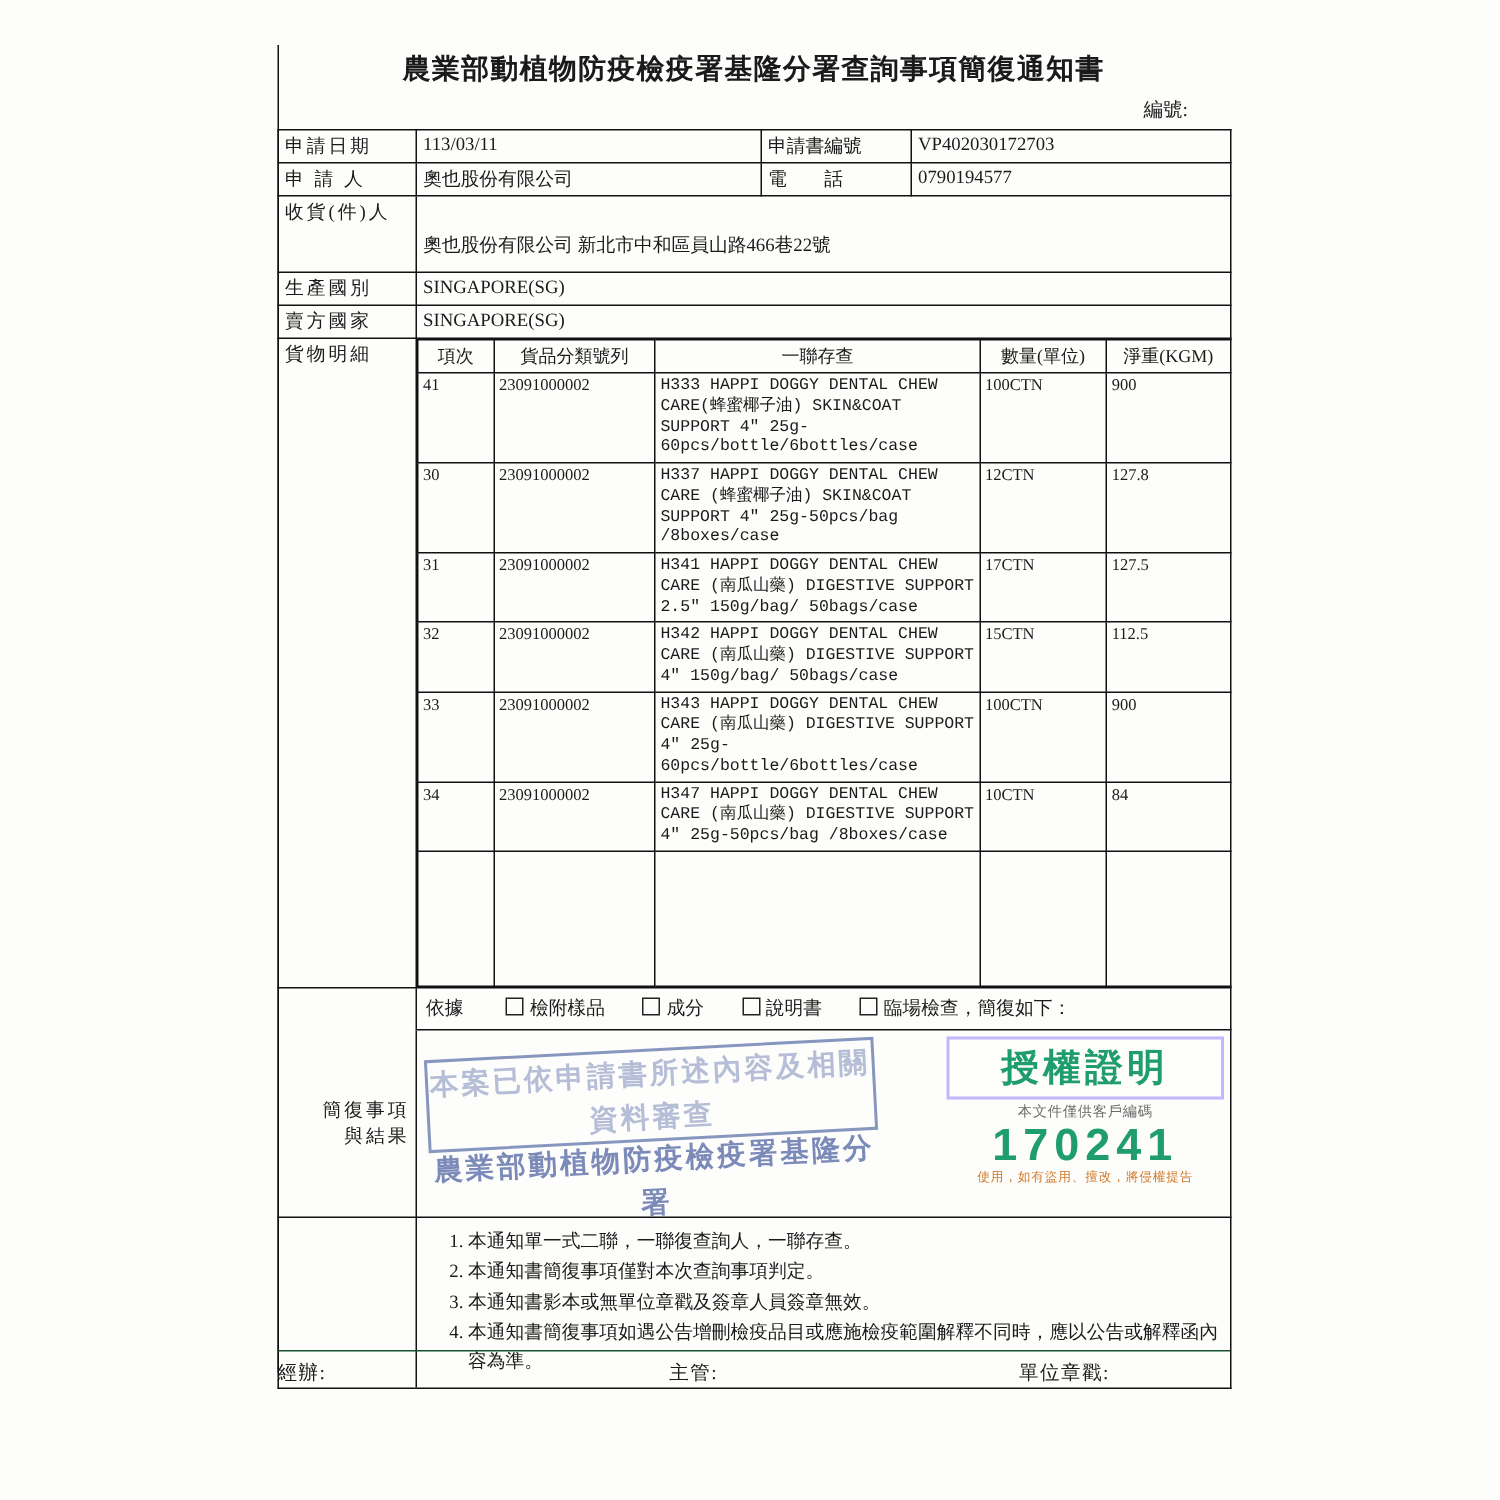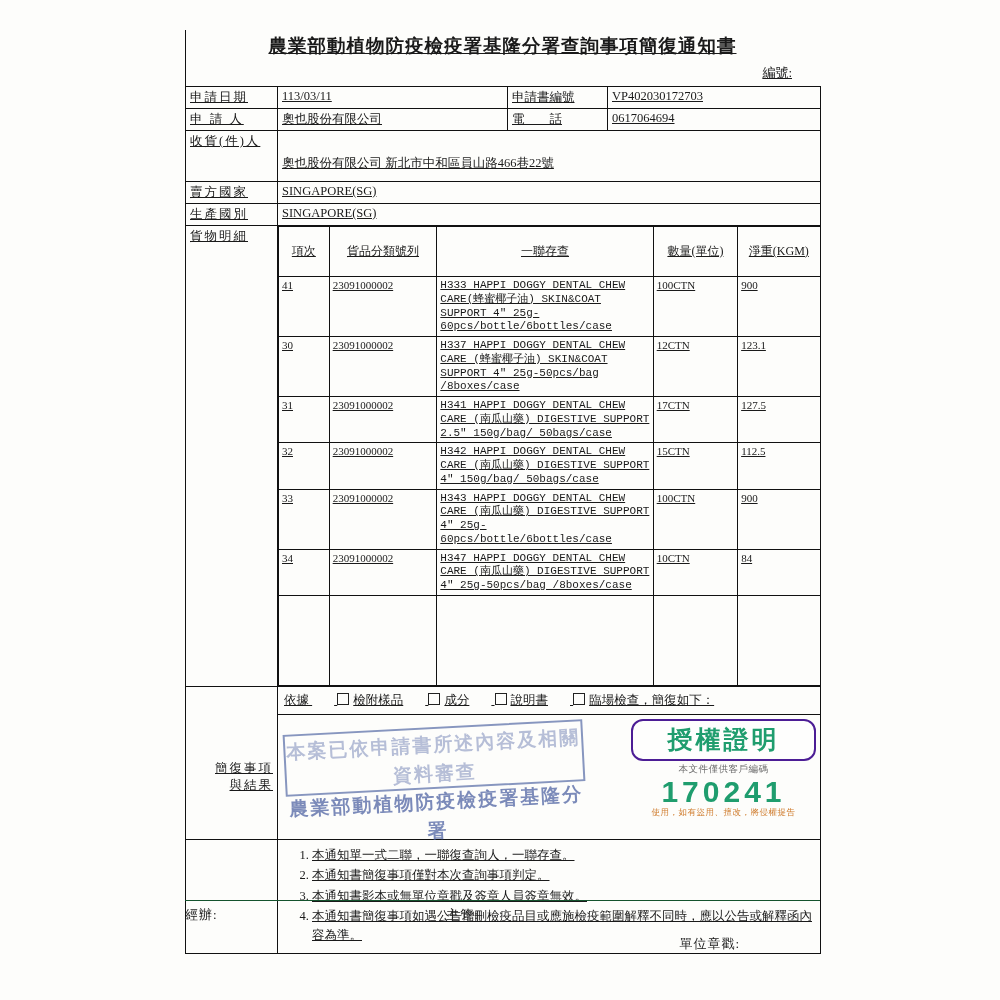--- a/index.html
+++ b/index.html
@@ -19,21 +19,20 @@
     position: absolute;
     left: 0; top: 0;
     width: 1000px; height: 1000px;
     background: #fdfdfb;
   }
   .doc {
     position: absolute;
     left: 185px;
     top: 30px;
     width: 635px;
-    text-decoration: underline;
   }
   .title {
     text-align: center;
     font-size: 18.5px;
     font-weight: bold;
     letter-spacing: 1px;
     font-family: "Liberation Serif", serif;
     padding: 3px 0 6px 0;
   }
   .serial-row {
@@ -82,21 +81,21 @@
   table.goods td, table.goods th {
     border: 1px solid #111;
     font-size: 11px;
     padding: 2px 3px;
     vertical-align: top;
     font-weight: normal;
   }
   table.goods th {
     text-align: center;
     font-size: 12px;
-    padding: 16px 0;
+    padding: 2px 0;
   }
   .mono {
     font-family: "Liberation Mono", monospace;
     font-size: 10px;
     line-height: 1.25;
   }
   .num { text-align: center; font-size: 11.5px; }
   .goods-cell { padding: 0 !important; border: none !important; }
   .basis-row {
     font-size: 12.5px;
@@ -137,22 +136,22 @@
   .cert {
     position: absolute;
     right: 4px;
     top: 4px;
     width: 185px;
     text-align: center;
     color: #1f9d6e;
     font-family: "Liberation Sans", sans-serif;
   }
   .cert-box {
-    border: 2px solid #4c1d95;
-    border-radius: 12px;
+    border: 2px solid #c4b5fd;
+    border-radius: 0;
     font-size: 25px;
     font-weight: bold;
     letter-spacing: 3px;
     padding: 2px 0 3px 0;
     background: rgba(255,255,255,.6);
   }
   .cert-sub {
     font-size: 9.5px;
     color: #6b6b6b;
     padding: 2px 0 0 0;
@@ -186,21 +185,21 @@
     top: 900px;
     width: 635px;
     display: flex;
     font-size: 13px;
     letter-spacing: 1px;
     border-top: 1px solid #14532d;
     padding-top: 5px;
   }
   .footer > div { flex: 1; }
   .footer .f2 { text-align: center; }
-  .footer .f3 { text-align: right; padding-right: 80px; margin-top: 29px; }
+  .footer .f3 { text-align: right; padding-right: 80px; }
   .vline {
     position: absolute;
     left: 185px;
     top: 30px;
     width: 1px;
     height: 885px;
     background: #111;
   }
 </style>
 </head>
@@ -229,34 +228,34 @@
           <tr>
         <td class="lbl">申請日期</td>
         <td class="val">113/03/11</td>
         <td class="lbl-sp">申請書編號</td>
         <td class="val">VP402030172703</td>
       </tr>
       <tr>
         <td class="lbl">申 請 人</td>
         <td class="val">奧也股份有限公司</td>
         <td class="lbl-sp">電　　話</td>
-        <td class="val">0617064694</td>
+        <td class="val">0790194577</td>
       </tr>
       <tr>
         <td class="lbl">收貨(件)人</td>
         <td class="val tall" colspan="3">
           <div style="padding-top:22px">奧也股份有限公司 新北市中和區員山路466巷22號</div>
         </td>
       </tr>
       <tr>
+        <td class="lbl">生產國別</td>
+        <td class="val" colspan="3">SINGAPORE(SG)</td>
+      </tr>
+      <tr>
         <td class="lbl">賣方國家</td>
-        <td class="val" colspan="3">SINGAPORE(SG)</td>
-      </tr>
-      <tr>
-        <td class="lbl">生產國別</td>
         <td class="val" colspan="3">SINGAPORE(SG)</td>
       </tr>
 
       <tr>
         <td class="lbl" style="vertical-align:top">貨物明細</td>
         <td class="goods-cell" colspan="3">
           <table class="goods">
             <colgroup>
               <col style="width:48px">
               <col style="width:102px">
@@ -279,21 +278,21 @@
                 <td class="num">23091000002</td>
                 <td class="mono">H333 HAPPI DOGGY DENTAL CHEW CARE(蜂蜜椰子油) SKIN&amp;COAT SUPPORT 4" 25g-60pcs/bottle/6bottles/case</td>
                 <td class="num">100CTN</td>
                 <td class="num">900</td>
               </tr>
               <tr>
                 <td class="num">30</td>
                 <td class="num">23091000002</td>
                 <td class="mono">H337 HAPPI DOGGY DENTAL CHEW CARE (蜂蜜椰子油) SKIN&amp;COAT SUPPORT 4" 25g-50pcs/bag /8boxes/case</td>
                 <td class="num">12CTN</td>
-                <td class="num">123.1</td>
+                <td class="num">127.8</td>
               </tr>
               <tr>
                 <td class="num">31</td>
                 <td class="num">23091000002</td>
                 <td class="mono">H341 HAPPI DOGGY DENTAL CHEW CARE (南瓜山藥) DIGESTIVE SUPPORT 2.5" 150g/bag/ 50bags/case</td>
                 <td class="num">17CTN</td>
                 <td class="num">127.5</td>
               </tr>
               <tr>
                 <td class="num">32</td>

